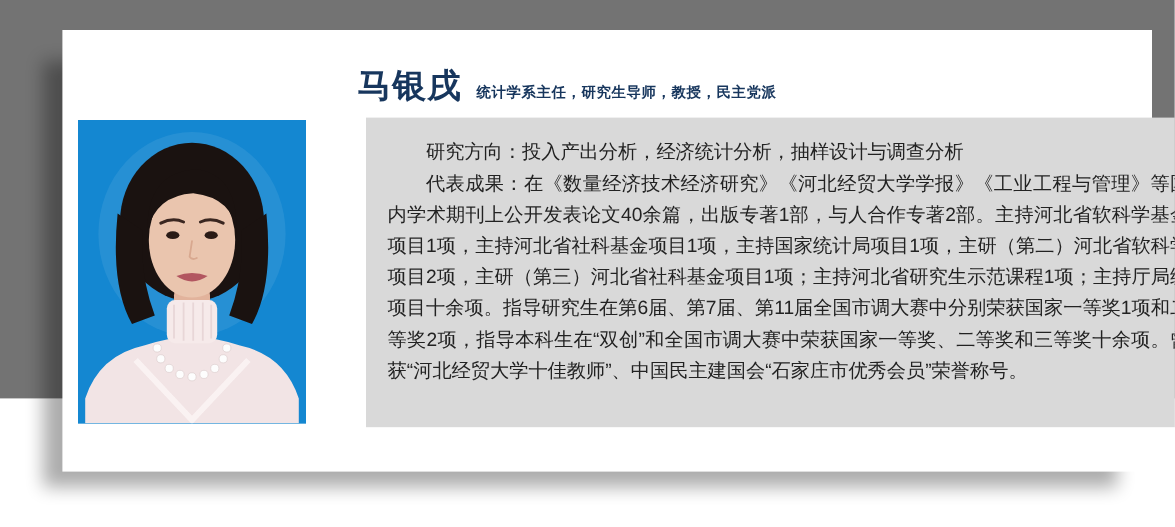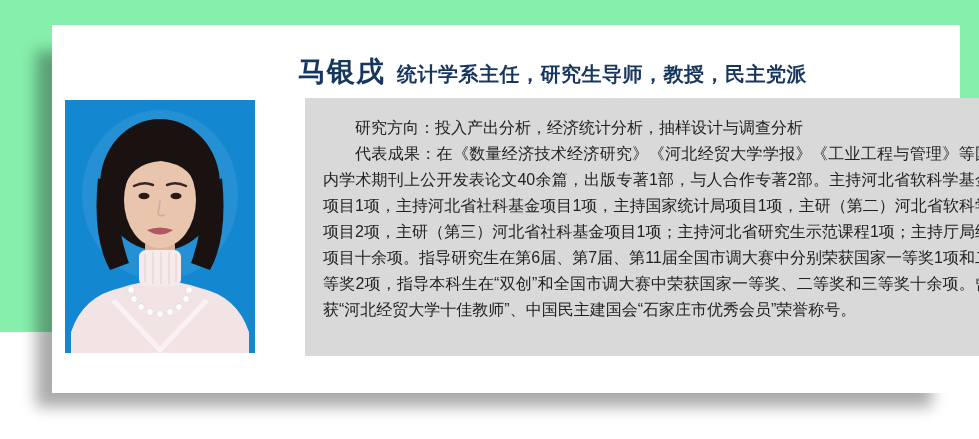--- a/index.html
+++ b/index.html
@@ -7,36 +7,36 @@
     --panel_gray:#d9d9d9;
     --photo_blue:#1487d1;
     --body_text:#222222;
   }
   *{margin:0;padding:0;box-sizing:border-box;}
   html,body{background:#ffffff;}
   body{
     font-family:"Liberation Sans","DejaVu Sans",sans-serif;
     width:979px;height:439px;overflow:hidden;position:relative;
   }
-  .stage{position:relative;width:979px;height:332px;background:#86efac;}
+  .stage{position:relative;width:979px;height:332px;background:#737373;}
   .card{
     position:absolute;left:52px;top:25px;width:908px;height:368px;
     background:#ffffff;
     box-shadow:-22px 20px 14px -6px rgba(0,0,0,0.33);
   }
   .header{
     position:absolute;left:246px;top:28px;
     display:flex;align-items:baseline;white-space:nowrap;
   }
   .name{
     font-size:28px;font-weight:bold;color:var(--accent_navy);
     letter-spacing:1px;
   }
   .titles{
-    margin-left:12px;font-size:20px;font-weight:bold;color:var(--accent_navy);
+    margin-left:12px;font-size:12px;font-weight:bold;color:var(--accent_navy);
     letter-spacing:0.5px;
   }
   .photo{
     position:absolute;left:13px;top:75px;width:190px;height:253px;
     overflow:hidden;background:var(--photo_blue);
   }
   .photo svg{display:block;width:190px;height:253px;}
   .panel{
     position:absolute;left:212px;top:73px;width:694px;height:258px;
     background:var(--panel_gray);

